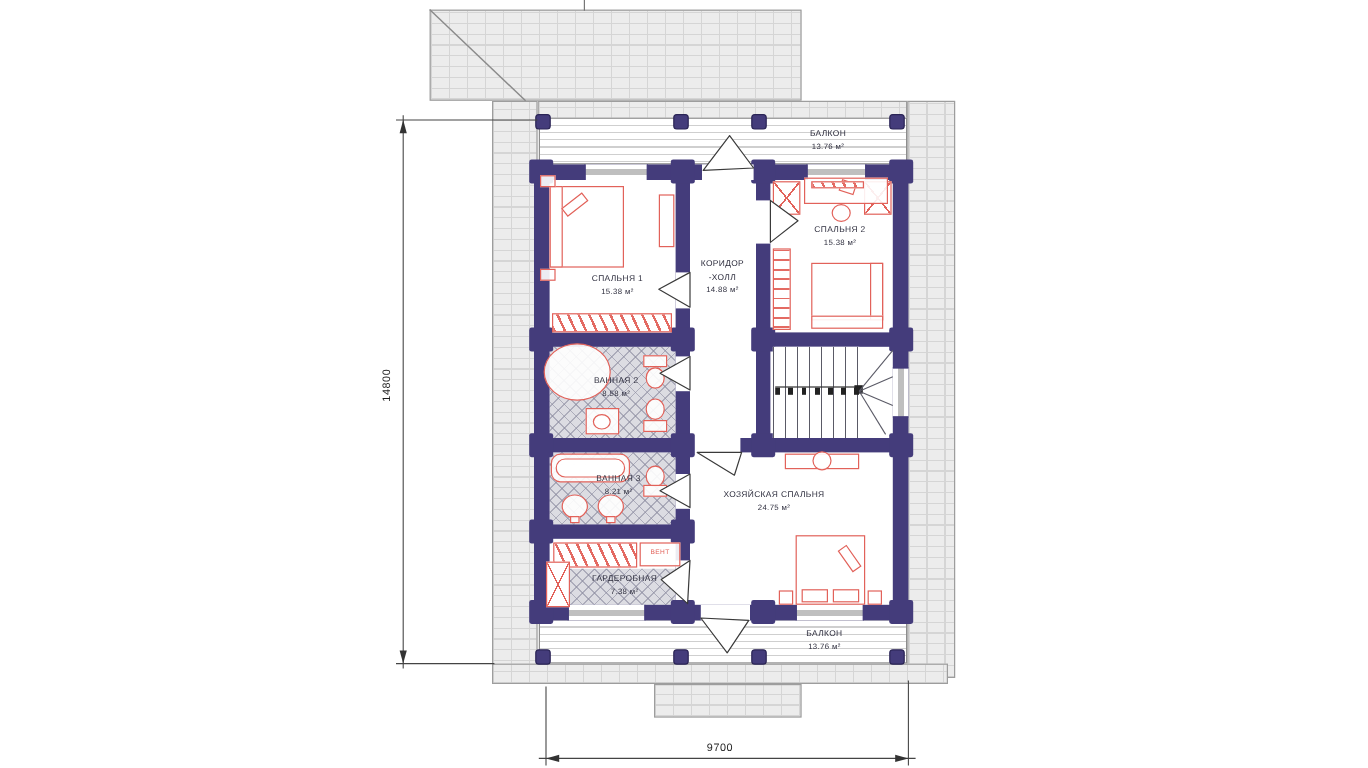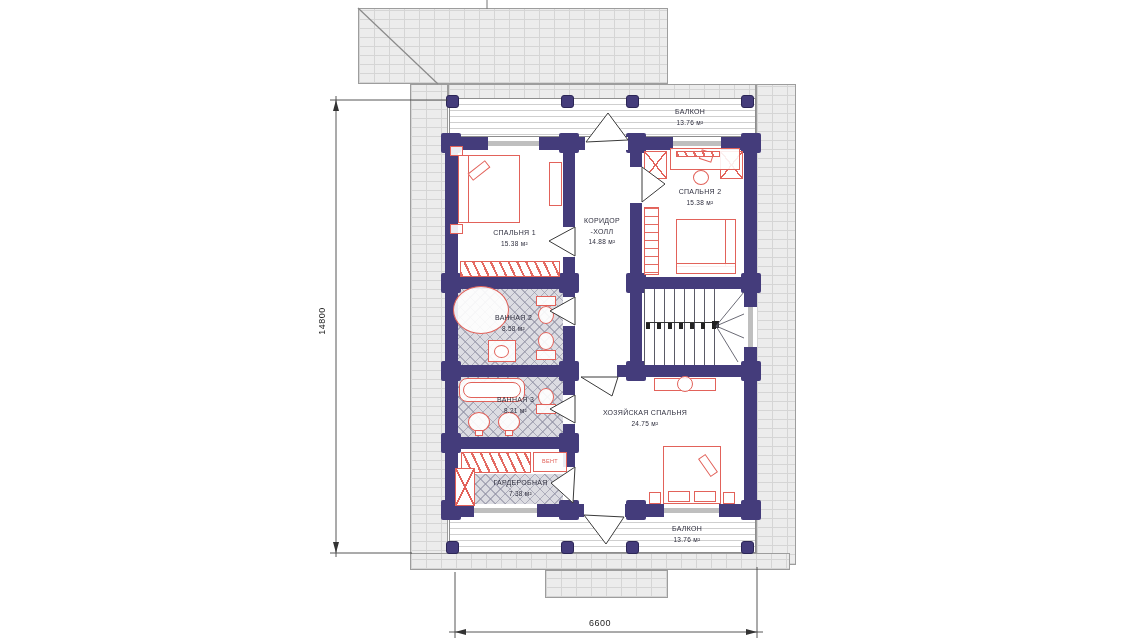--- a/index.html
+++ b/index.html
@@ -250,15 +250,15 @@
     <div>ГАРДЕРОБНАЯ</div>
     <div class="area">7.38 м²</div>
   </div>
   <div class="room-label" style="left:632px;top:524px;width:110px;">
     <div>БАЛКОН</div>
     <div class="area">13.76 м²</div>
   </div>
   <div class="vent-label" style="left:533px;top:458px;width:34px;">ВЕНТ</div>
 
   <div class="dim-label" style="left:300px;top:316px;width:44px;transform:rotate(-90deg);transform-origin:center;">14800</div>
-  <div class="dim-label" style="left:560px;top:618px;width:80px;">6600</div>
+  <div class="dim-label" style="left:560px;top:618px;width:80px;">9700</div>
 
 </div>
 
 </body></html>

